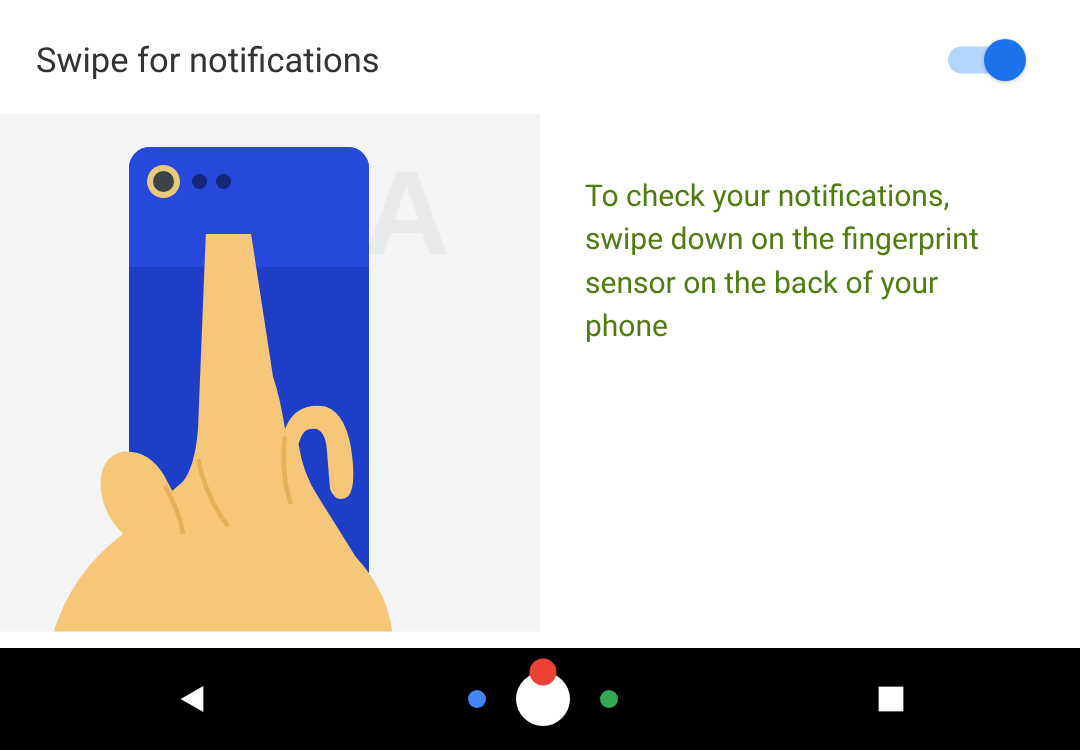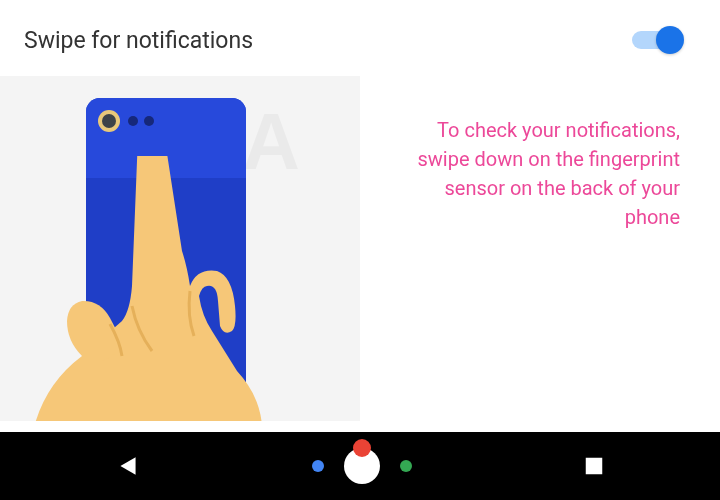--- a/index.html
+++ b/index.html
@@ -19,21 +19,21 @@
   .phone { position: absolute; left: 86px; top: 22px; width: 160px; height: 320px; background: #1f3ec7; border-radius: 14px; overflow: hidden; }
   .phone-top { position: absolute; top: 0; left: 0; right: 0; height: 80px; background: #2749db; }
   .phone-camera-outer { position: absolute; top: 12px; left: 12px; width: 22px; height: 22px; background: #e8c87a; border-radius: 50%; }
   .phone-camera-inner { position: absolute; top: 4px; left: 4px; width: 14px; height: 14px; background: #3d4348; border-radius: 50%; }
   .phone-camera2 { position: absolute; top: 18px; left: 42px; width: 10px; height: 10px; background: #16287a; border-radius: 50%; }
   .phone-camera3 { position: absolute; top: 18px; left: 58px; width: 10px; height: 10px; background: #16287a; border-radius: 50%; }
   
   .hand { position: absolute; left: 22px; top: 80px; }
   
   .description-panel { flex: 1; padding: 40px 40px 0 30px; }
-  .description-text { font-size: 20px; line-height: 1.45; color: #ec4899; font-weight: 400; text-align: right; }
+  .description-text { font-size: 20px; line-height: 1.45; color: #4d7c0f; font-weight: 400; }
   
   .navbar { position: absolute; bottom: 0; left: 0; right: 0; height: 68px; background: #000; display: flex; align-items: center; justify-content: space-between; padding: 0 115px; }
   .nav-left, .nav-right, .nav-center { display: flex; align-items: center; justify-content: center; }
   .nav-center { position: relative; width: 120px; height: 40px; }
   .dot-blue { position: absolute; left: 10px; top: 14px; width: 12px; height: 12px; background: #4285f4; border-radius: 50%; }
   .dot-green { position: absolute; right: 10px; top: 14px; width: 12px; height: 12px; background: #34a853; border-radius: 50%; }
   .pill { position: absolute; left: 42px; top: 2px; width: 36px; height: 36px; background: #fff; border-radius: 50%; }
   .pill-red { position: absolute; left: 51px; top: -7px; width: 18px; height: 18px; background: #ea4335; border-radius: 50%; }
 </style>
 </head>

